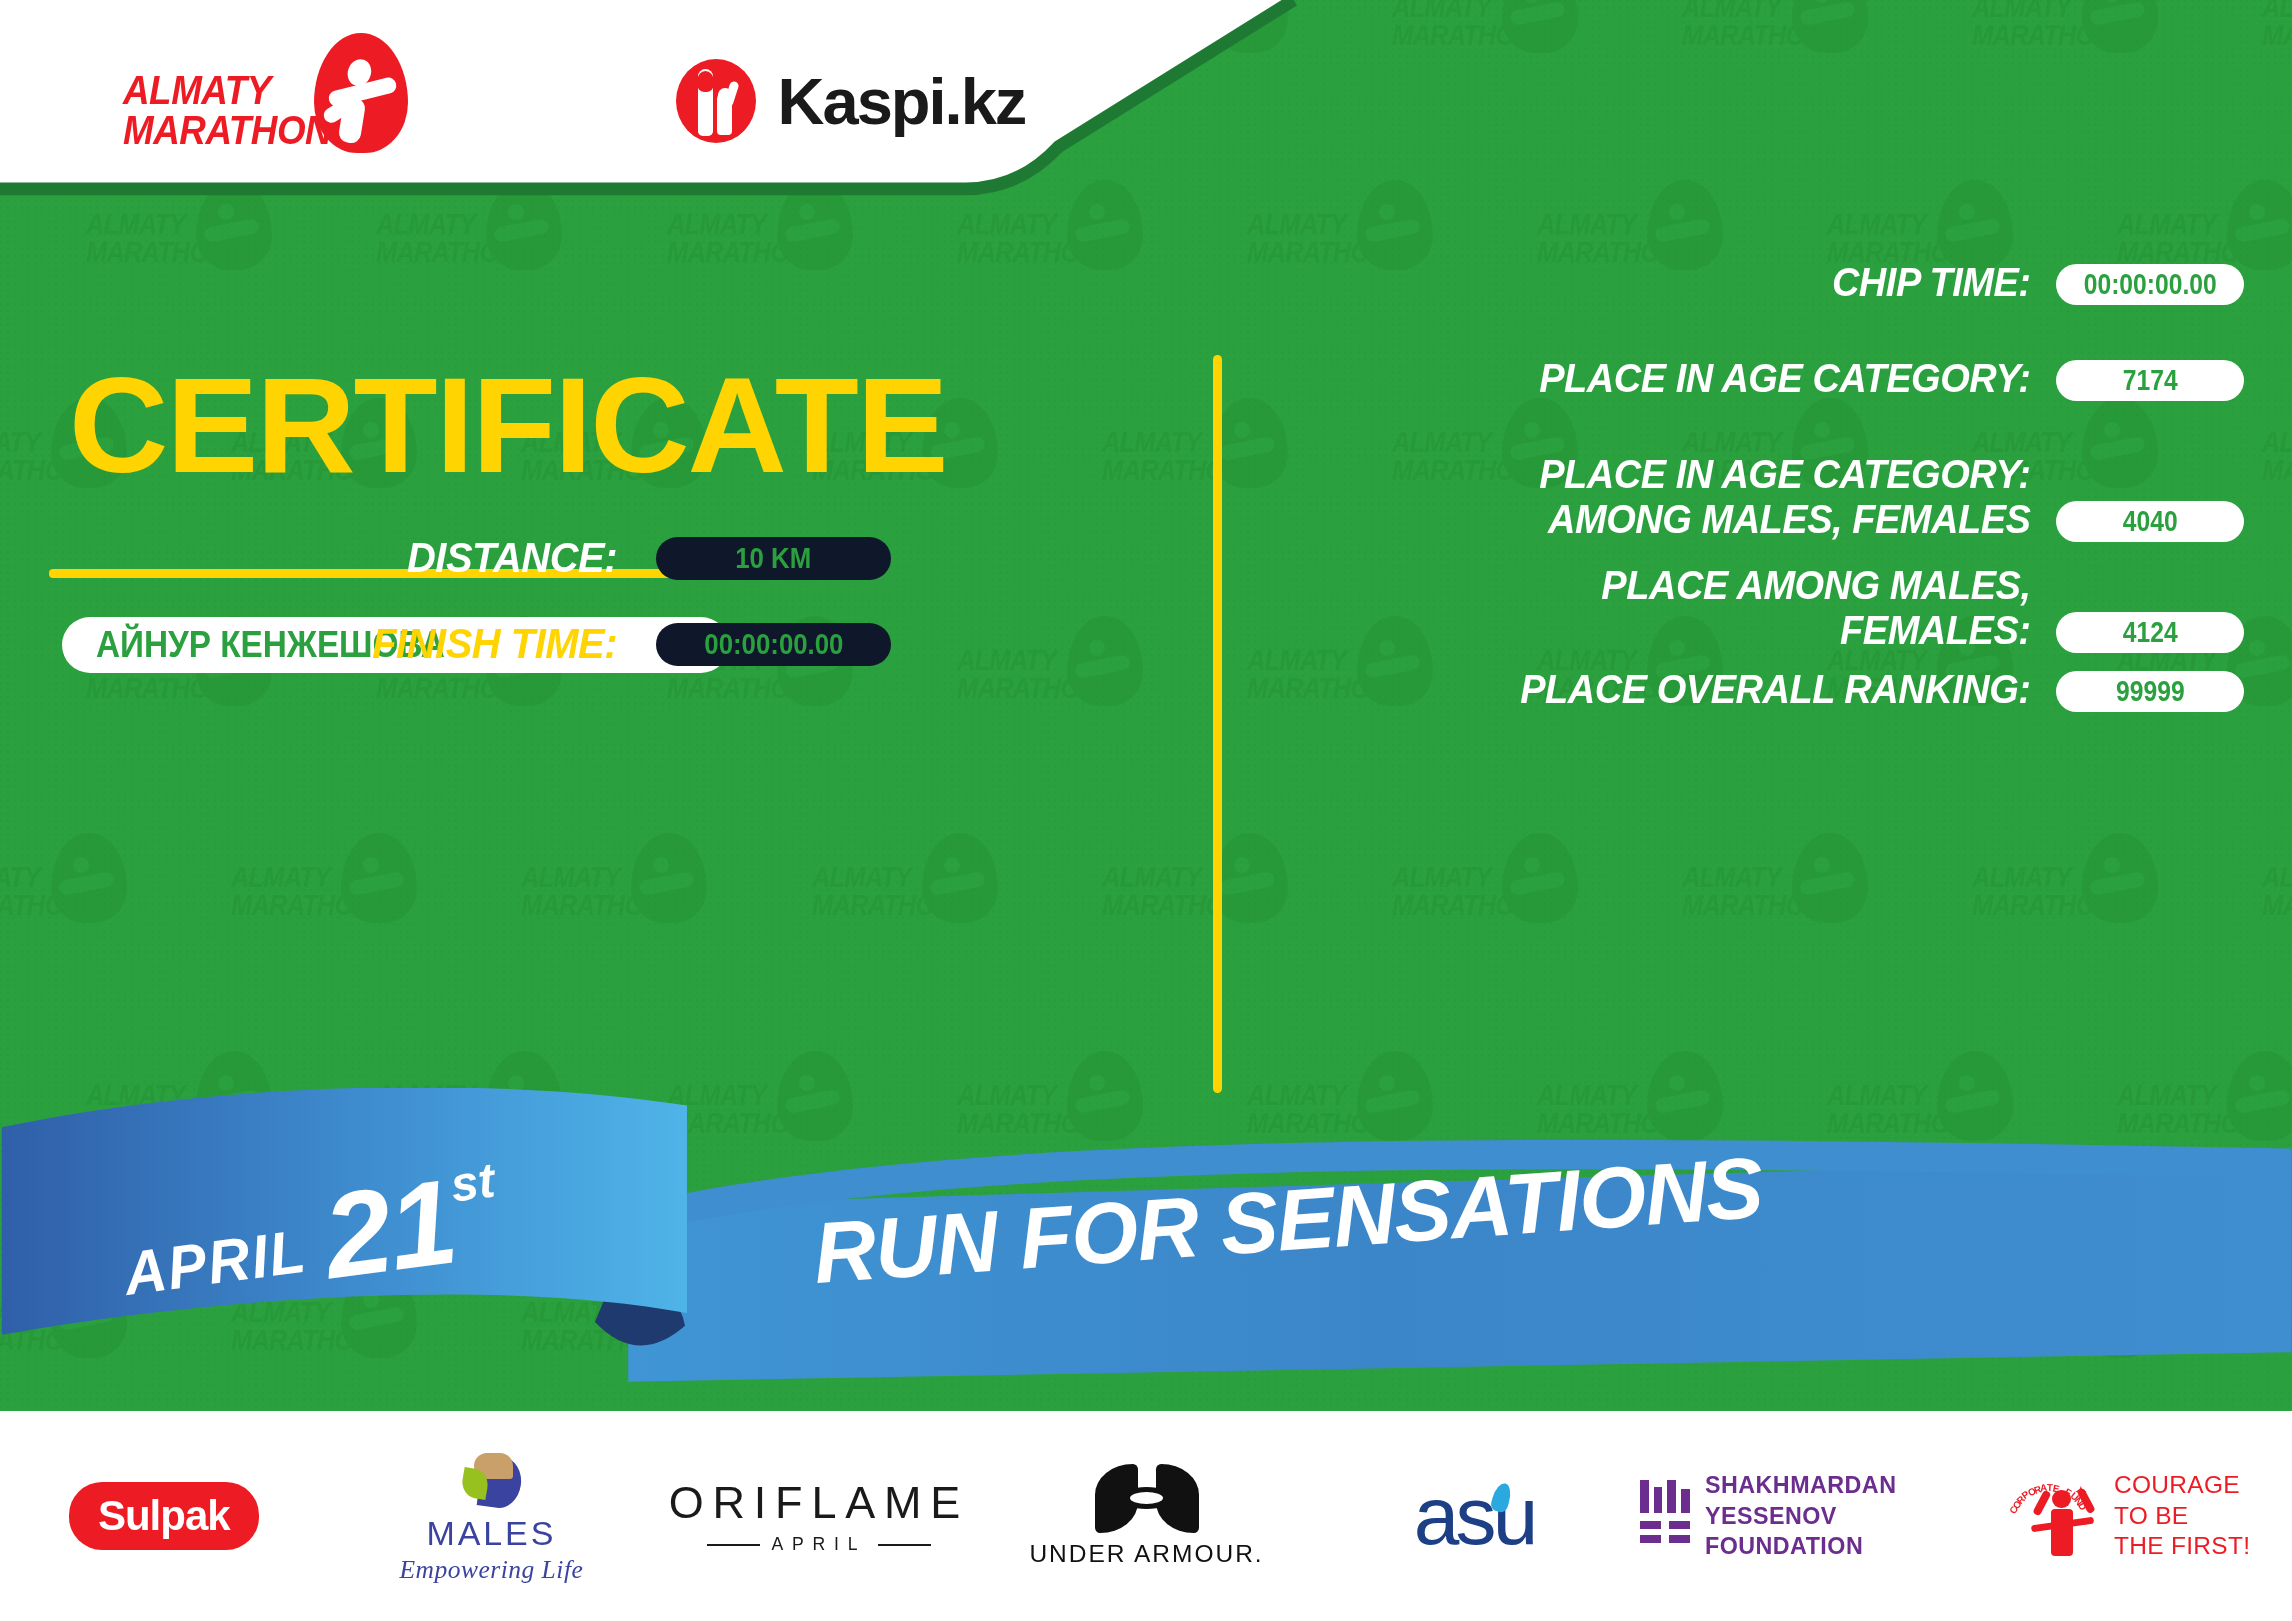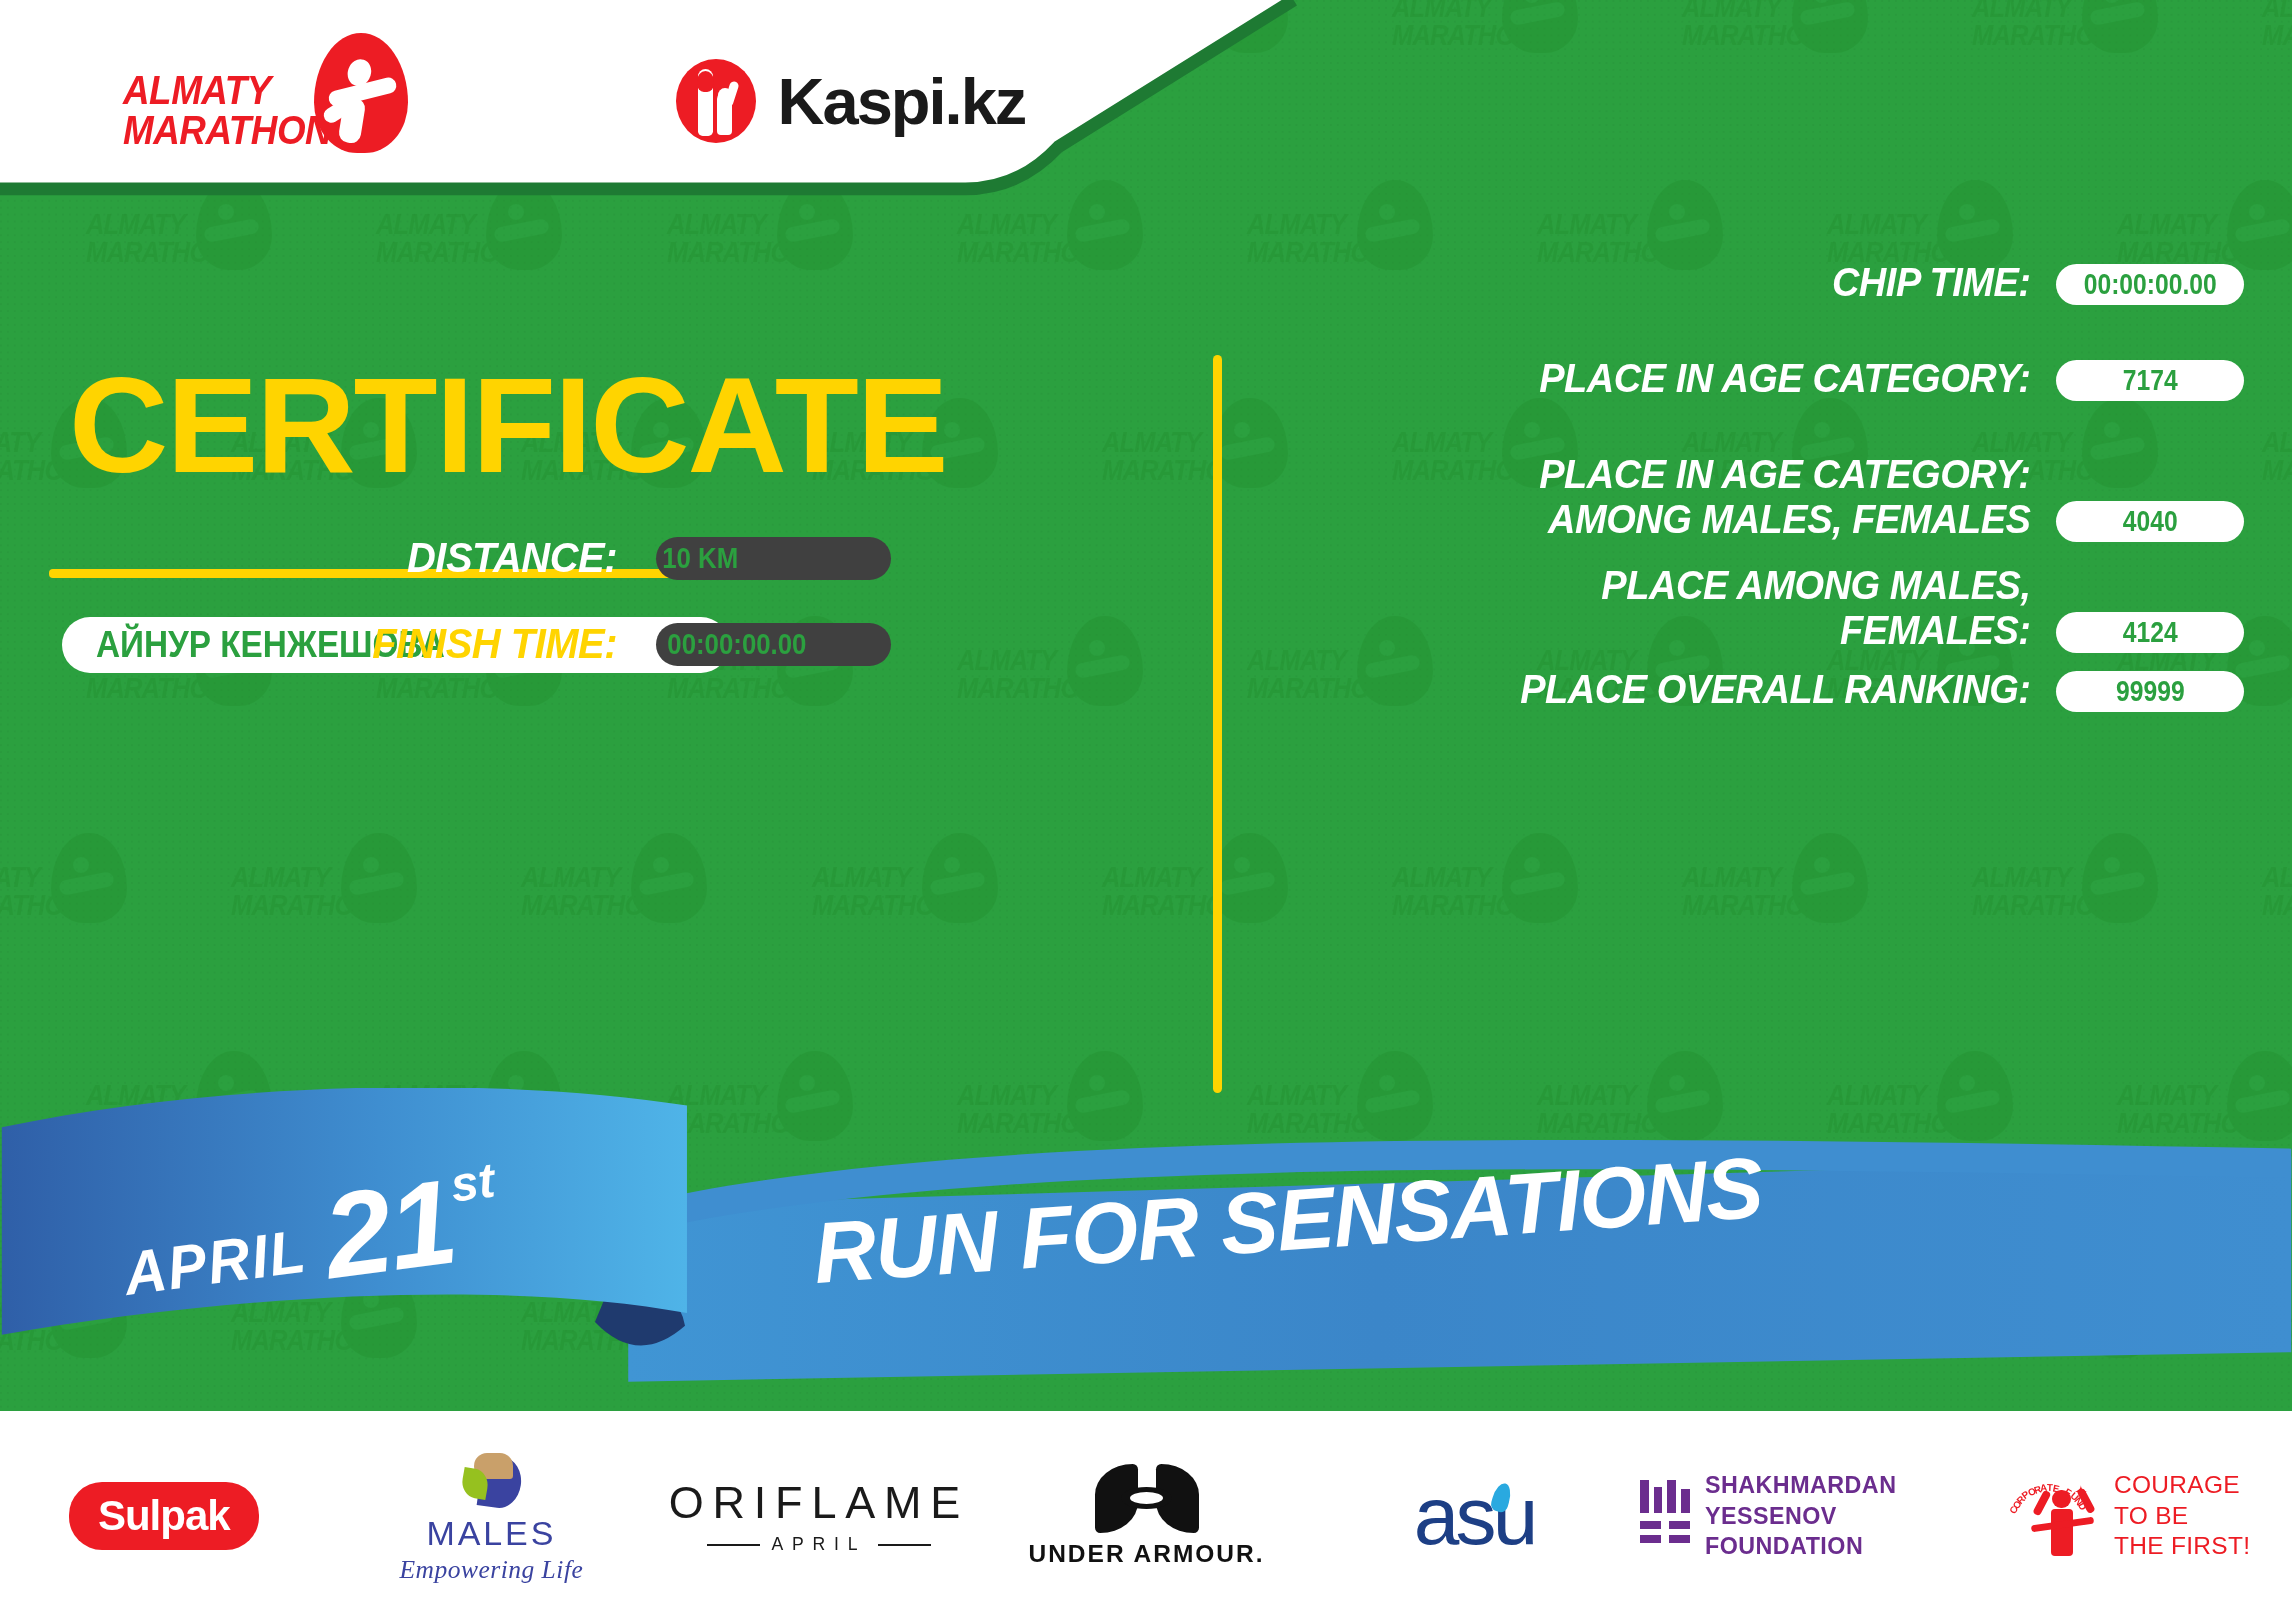--- a/index.html
+++ b/index.html
@@ -232,24 +232,24 @@
     font-size:42px;
     letter-spacing:-0.5px;
     text-align:right;
     transform:scaleX(.95);
     transform-origin:right center;
     white-space:nowrap;
   }
   .field-row .f-label.white{ color:#ffffff; }
   .field-row .f-label.yellow{ color:#ffd400; }
   .f-pill{
-    background:#404040;
+    background:#0f172a;
     border-radius:21.6px;
     height:43px; width:235px;
-    display:flex; align-items:center; justify-content:flex-start;
+    display:flex; align-items:center; justify-content:center;
     flex:0 0 auto;
   }
   .f-pill span{
     font-family:"Liberation Sans", sans-serif;
     font-weight:bold;
     font-size:30px;
     color:#2ba03f;
     transform:scaleX(.86);
     letter-spacing:0px;
     white-space:nowrap;
@@ -465,21 +465,21 @@
     width:51px; height:21.6px;
     background:#111111; border-radius:50%;
     z-index:2;
   }
   .ua-center::after{
     content:""; position:absolute; left:8.8px; top:4.9px;
     width:33px; height:11.8px; background:#ffffff; border-radius:50%;
   }
   .ua-word{
     font-family:"Liberation Sans", sans-serif;
-    font-weight:bold; font-size:24.5px; color:#111111;
+    font-weight:normal; font-size:24.5px; color:#111111;
     letter-spacing:2px;
   }
 
   
   .sp-asu{
     position:relative;
     font-family:"Liberation Sans", sans-serif;
     font-size:82px; color:#1d3f85;
     letter-spacing:-3.9px; font-weight:normal;
   }

